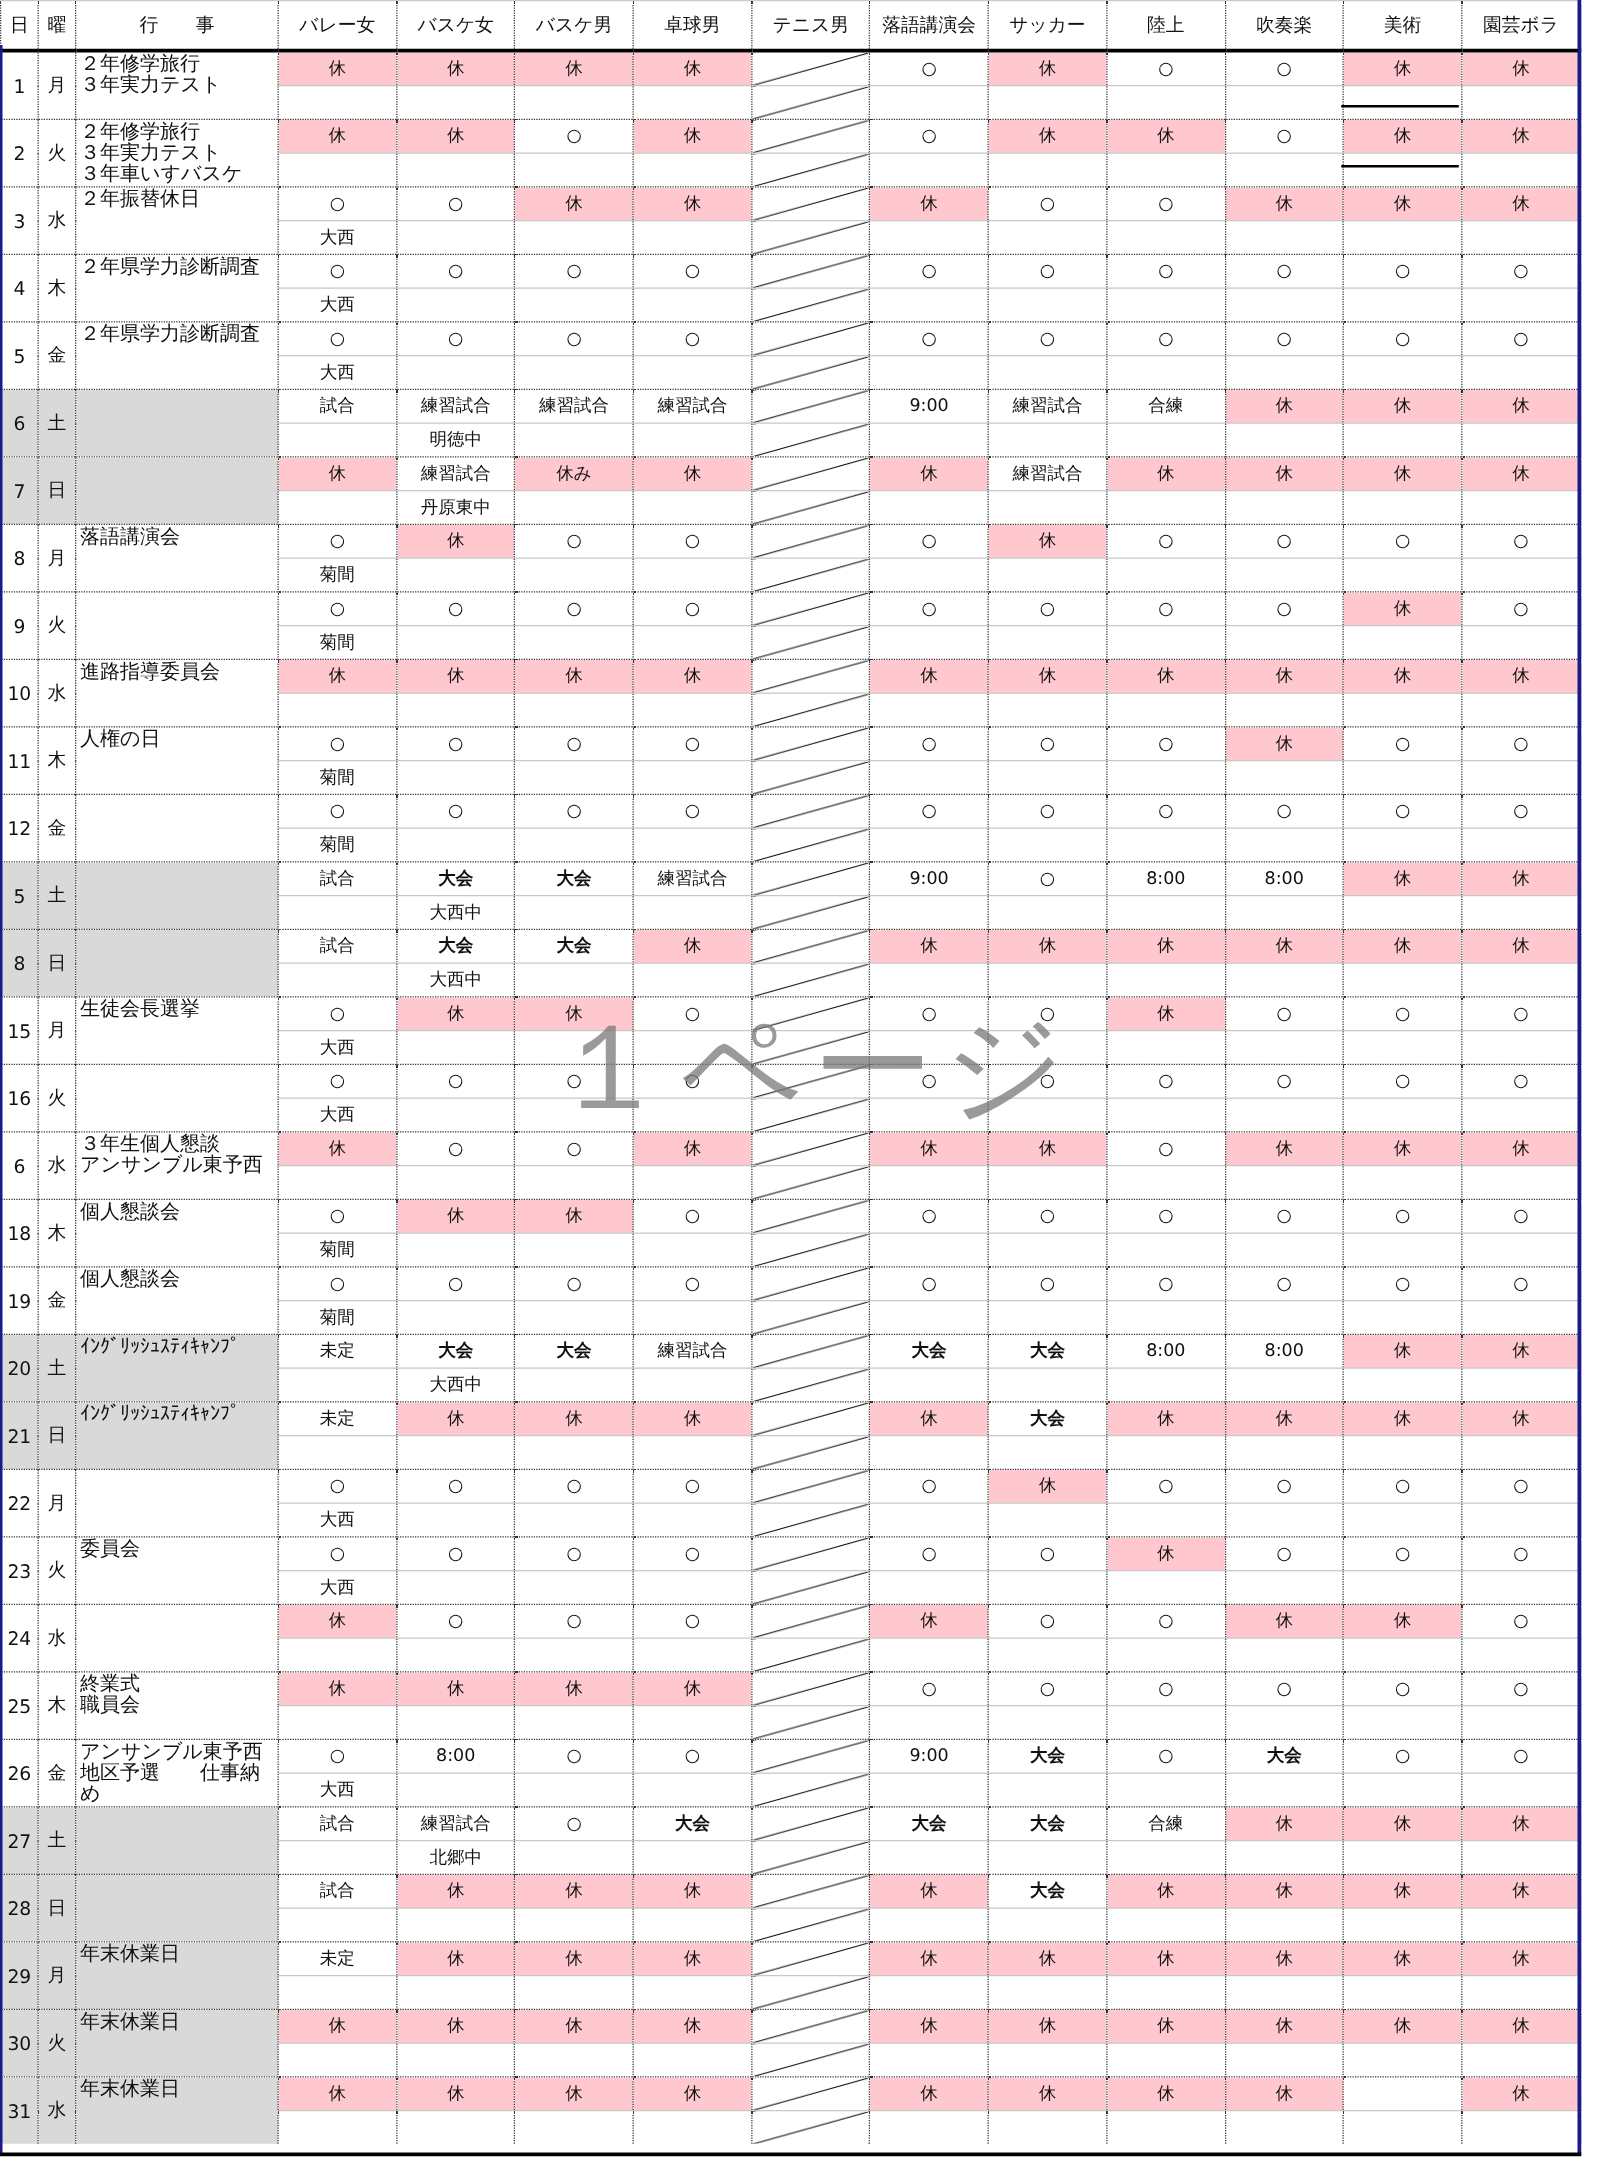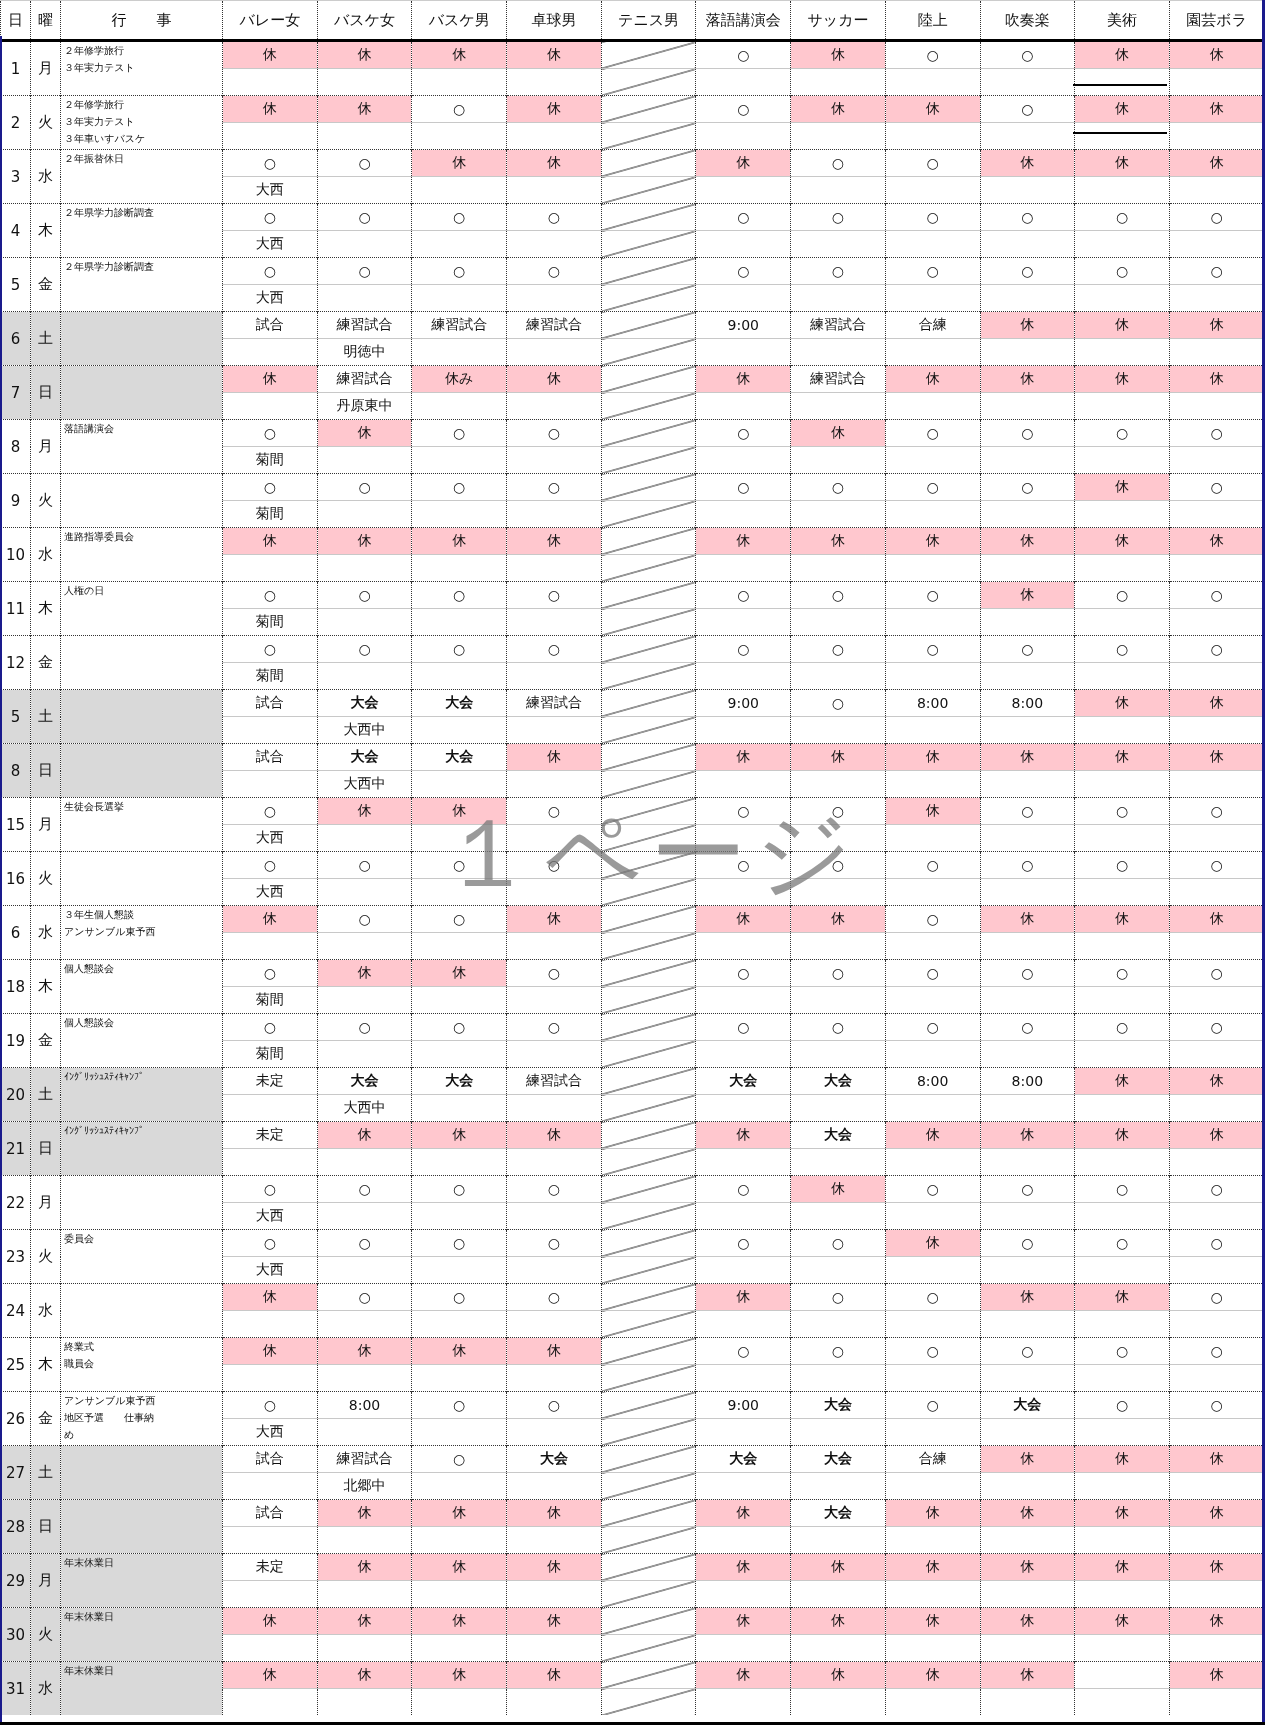--- a/index.html
+++ b/index.html
@@ -8,21 +8,21 @@
   #sheet { position: absolute; left: 0; top: 0; width: 1264px; }
   table { border-collapse: collapse; table-layout: fixed; width: 1264px; }
   col.c-day { width: 30px; }
   col.c-dow { width: 30px; }
   col.c-event { width: 162px; }
   col.c-club { width: 94.7px; }
   th, td { padding: 0; border-left: 1px dotted #333; border-right: 1px dotted #333; overflow: hidden; white-space: nowrap; }
   thead th { height: 38px; font-weight: normal; font-size: 15px; text-align: center; border-bottom: 3px solid #000; border-top: 1px solid #ccc; }
   tbody tr.top td { border-top: 1px dotted #333; }
   td.day, td.dow { text-align: center; font-size: 15px; vertical-align: middle; }
-  td.event { vertical-align: top; font-size: 10px; line-height: 17px; padding-left: 3px; white-space: normal; }
+  td.event { vertical-align: top; font-size: 16px; line-height: 17px; padding-left: 3px; white-space: normal; }
   td.event .line { display: block; white-space: nowrap; overflow: hidden; }
   td.weekend { background: #d9d9d9; }
   td.cell { height: 26px; text-align: center; font-size: 14px; vertical-align: middle; }
   tr.top td.cell { border-bottom: 1px solid #c8c8c8; }
   td.rest { background: #ffc7ce; }
   td.bold { font-weight: bold; font-family: "DejaVu Serif", serif; }
   td.tennis { background:
       linear-gradient(to bottom right, transparent calc(50% - 0.8px), #000 50%, transparent calc(50% + 0.8px)); }
   #sheet .frame-right { position: absolute; top: 0; left: 1262px; width: 3px; height: 1724px; background: #1a1a8c; }
   #sheet .frame-left { position: absolute; top: 36px; left: 0; width: 2px; height: 1688px; background: #1a1a8c; }

